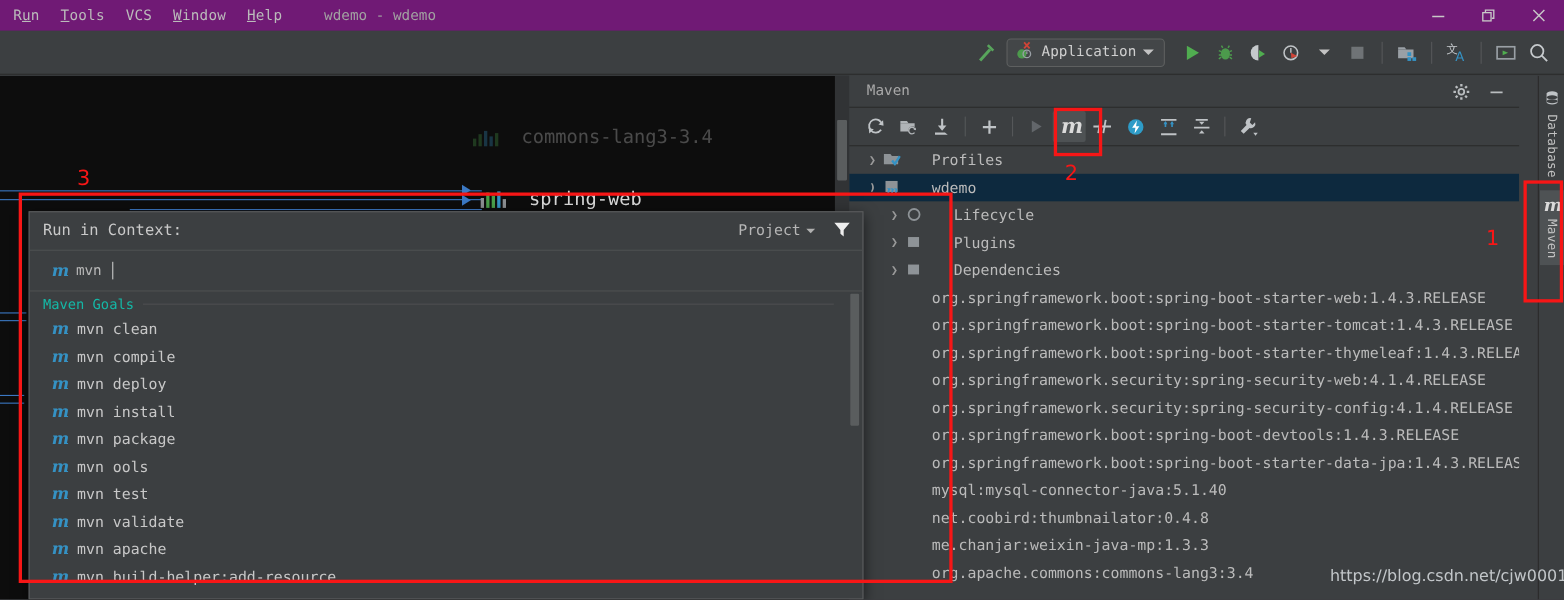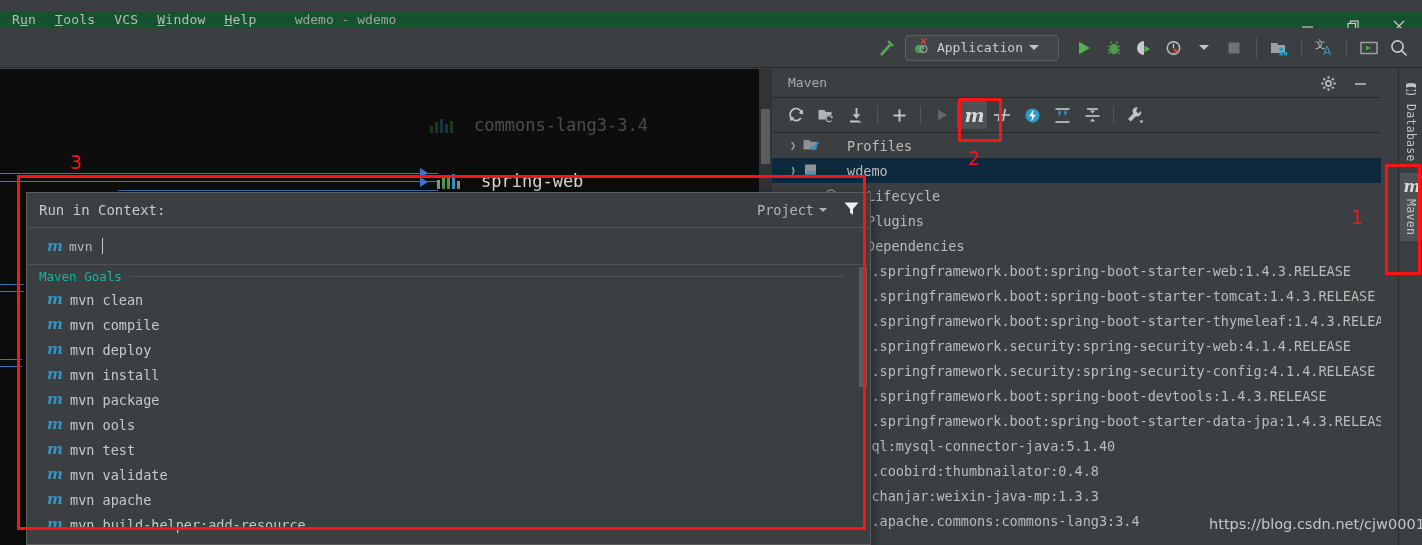--- a/index.html
+++ b/index.html
@@ -6,22 +6,22 @@
   html, body {
     width: 1422px; height: 545px;
     background: #3c3f41;
     font-family: "DejaVu Sans Mono", "Liberation Mono", monospace;
     overflow: hidden;
   }
   #root { position: relative; width: 1422px; height: 545px; }
 
   
   .titlebar {
-    position: absolute; left: 0; top: 12px; width: 1422px; height: 28px;
-    background: #14532d; display: flex; align-items: flex-start;
+    position: absolute; left: 0; top: 0; width: 1422px; height: 28px;
+    background: #701a75; display: flex; align-items: center;
   }
   .menu-items { display: flex; align-items: center; padding-left: 12px; gap: 19px; }
   .menu-item {
     font-size: 13px; color: #bbbbbb; cursor: default;
     font-family: "DejaVu Sans Mono", "Liberation Mono", monospace;
     letter-spacing: .2px;
   }
   .menu-item .mn { text-decoration: underline; }
   .win-title {
     margin-left: 38px; font-size: 13px; color: #a2a2a2;
@@ -47,21 +47,21 @@
     display: flex; align-items: center; gap: 0px;
   }
   .tb-icon {
     width: 30px; height: 30px; display: flex; align-items: center;
     justify-content: center;
   }
   .tb-sep { width: 1px; height: 20px; background: #555759; margin: 0 7px; }
 
   .runcfg {
     display: flex; align-items: center; gap: 6px;
-    height: 26px; padding: 0 19px 0 7px;
+    height: 26px; padding: 0 9px 0 7px;
     border: 1px solid #5e6060; border-radius: 4px; background: #434648;
     margin-right: 10px; margin-left: 4px;
   }
   .runcfg .label {
     font-size: 13px; color: #cfcfcf;
     font-family: "DejaVu Sans Mono", "Liberation Mono", monospace;
   }
   .caret { width: 0; height: 0; border-left: 5px solid transparent;
     border-right: 5px solid transparent; border-top: 5px solid #c3c3c3; }
 
@@ -158,21 +158,21 @@
   }
   .stripe-tab .st-label {
     writing-mode: vertical-rl; font-size: 11.5px; color: #c2c2c2;
     font-family: "DejaVu Sans Mono", "Liberation Mono", monospace;
     letter-spacing: .3px;
   }
   .stripe-tab.active { background: #4e5254; }
 
   
   .dialog {
-    position: absolute; left: 26px; top: 192px; width: 845px; height: 353px;
+    position: absolute; left: 26px; top: 192px; width: 759px; height: 353px;
     background: #3c3f41; border: 1px solid #5b5d5e;
     box-shadow: 0 3px 12px rgba(0,0,0,.55);
   }
   .dlg-title {
     position: relative; height: 35px; border-bottom: 1px solid #4e5051;
     display: flex; align-items: center; padding: 0 10px 0 12px;
   }
   .dlg-title .t {
     font-size: 14px; color: #c9c9c9;
     font-family: "DejaVu Sans Mono", "Liberation Mono", monospace;

